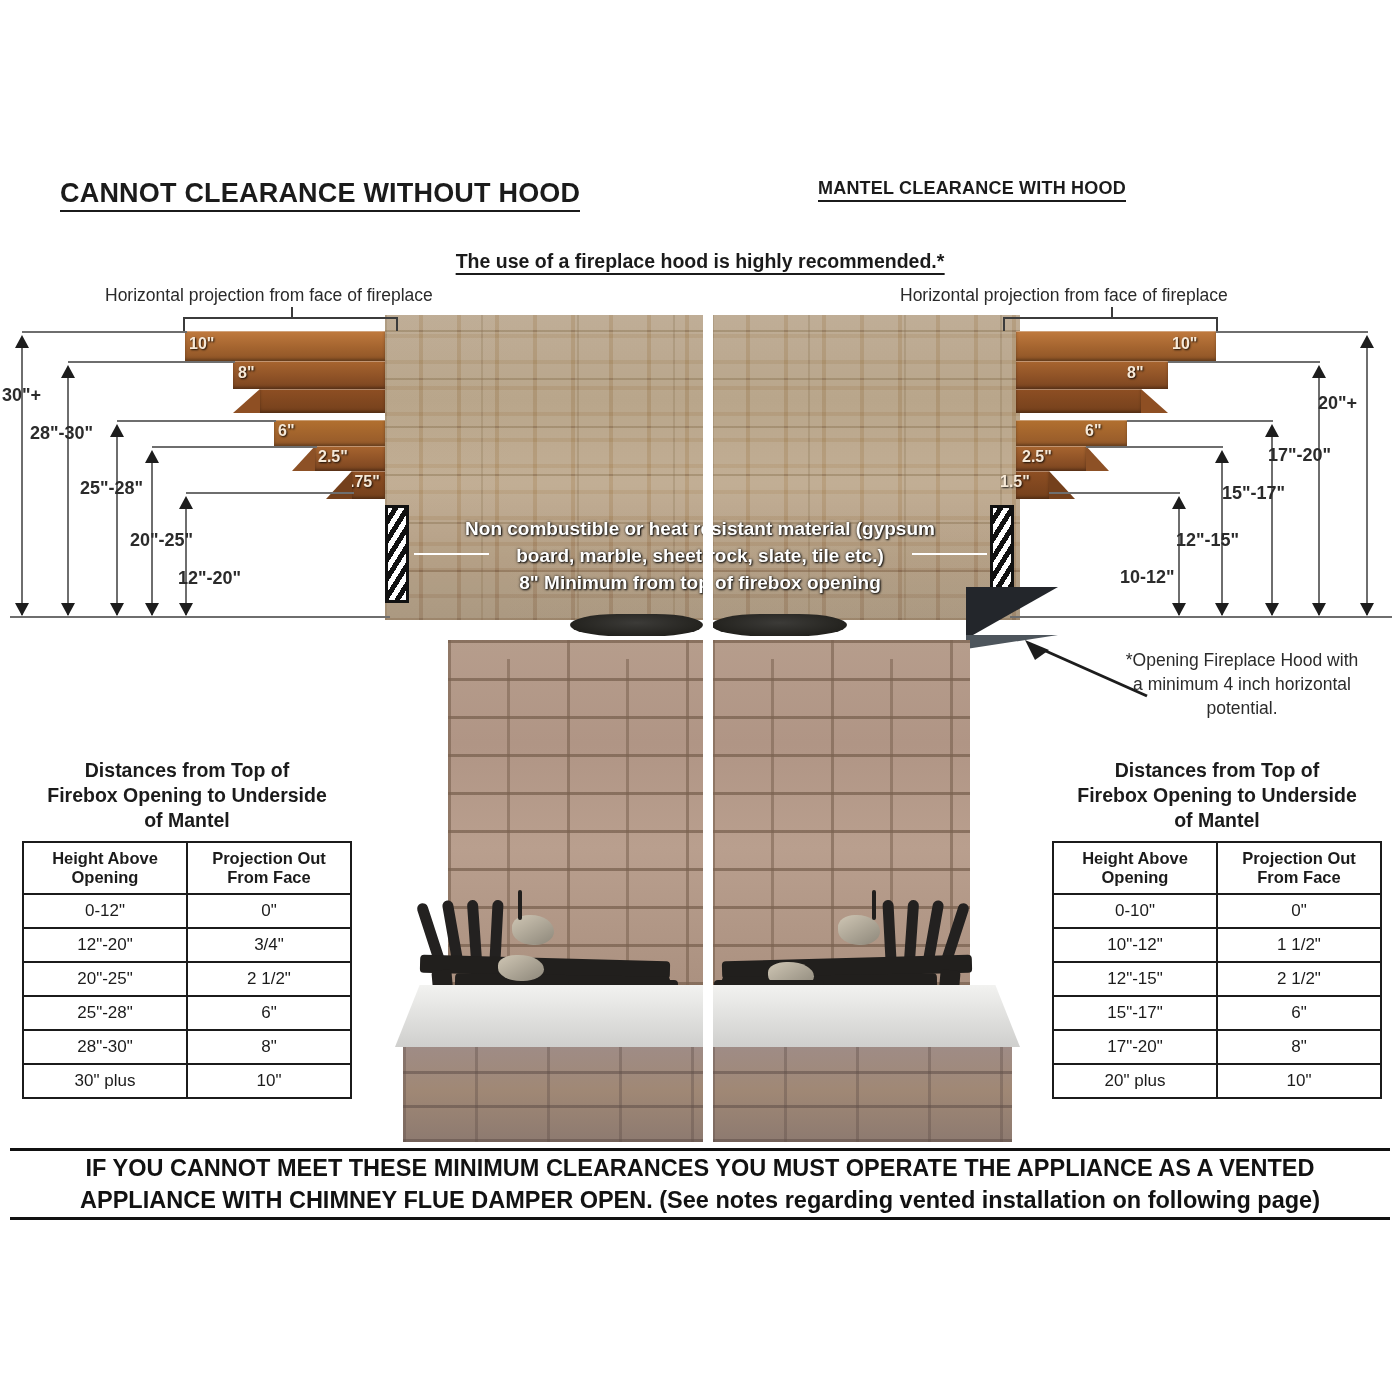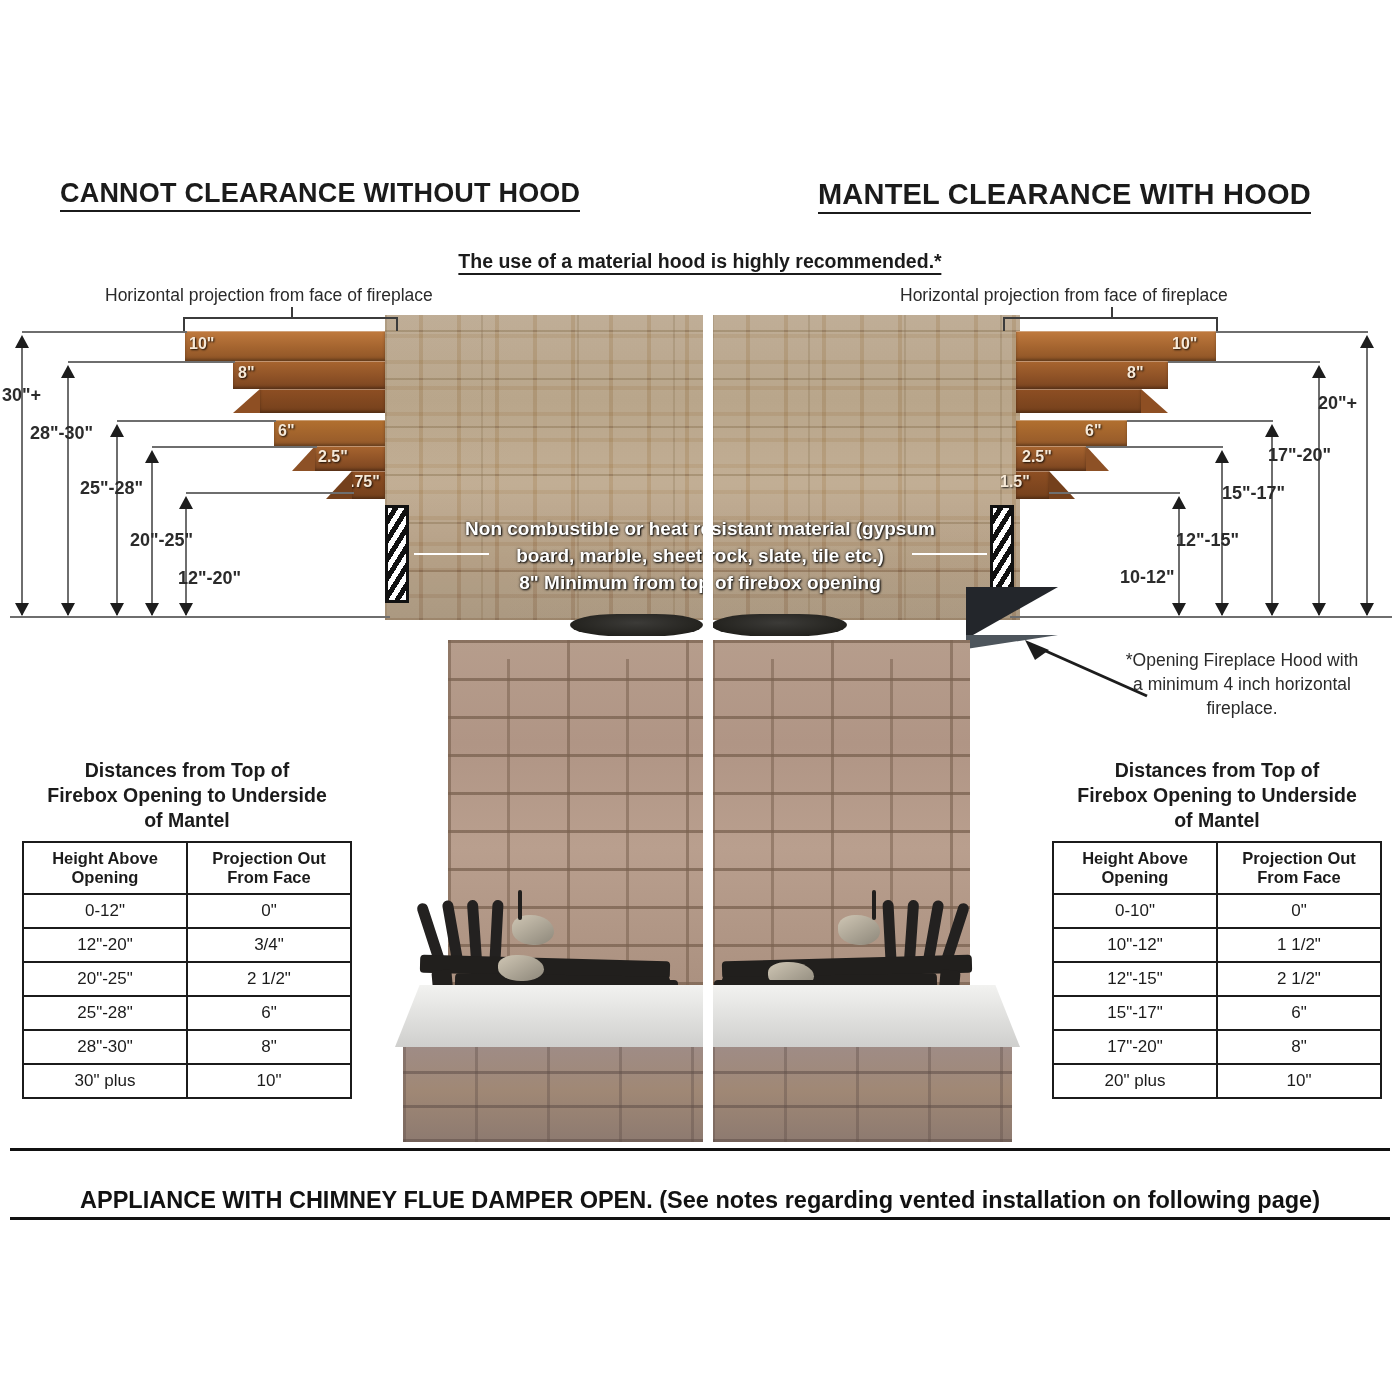--- a/index.html
+++ b/index.html
@@ -11,21 +11,21 @@
   }
   #page { position: relative; width: 1400px; height: 1400px; background:#fff; }
 
   
   .hdr {
     position: absolute; font-weight: bold; color:#1b1b1b;
     letter-spacing: .2px; white-space: nowrap;
     border-bottom: 2px solid #1b1b1b; padding-bottom: 1px;
   }
   #hdr-left  { left: 60px;  top: 178px; font-size: 27px; }
-  #hdr-right { left: 818px; top: 178px; font-size: 29px; }
+  #hdr-right { left: 818px; top: 178px; font-size: 18px; }
 
   .sub1 {
     position: absolute; left:0; top: 219px; width: 1400px;
     text-align: center; font-size: 19.5px; color:#232323; white-space: nowrap;
   }
   .sub2 {
     position: absolute; top: 250px; left: 50%; transform: translateX(-50%);
     font-size: 19.5px; font-weight: bold; color:#1b1b1b; white-space: nowrap;
     border-bottom: 2px solid #1b1b1b; padding-bottom:0px;
   }
@@ -196,21 +196,21 @@
     white-space:nowrap;
   }
 </style>
 </head>
 <body>
 
 <div id="page">
 
   <div class="hdr" id="hdr-left">CANNOT CLEARANCE WITHOUT HOOD</div>
   <div class="hdr" id="hdr-right">MANTEL CLEARANCE WITH HOOD</div>
-  <div class="sub2">The use of a material hood is highly recommended.*</div>
+  <div class="sub2">The use of a fireplace hood is highly recommended.*</div>
   <div class="hproj" id="hproj-left">Horizontal projection from face of fireplace</div>
   <div class="hproj" id="hproj-right">Horizontal projection from face of fireplace</div>
 
   <div id="stage">
 
     <div class="stonewall" style="left:385px; width:320px; top:0; height:305px;"></div>
 
     <div class="stonewall" style="left:712px; width:308px; top:0; height:305px;"></div>
 
     <div class="topbracket" style="left:183px; top:2px; width:215px;"></div>
@@ -347,21 +347,21 @@
     <div class="hoodshade" style="left:966px; top:320px;"></div>
   </div>
 
   <svg width="140" height="70" style="position:absolute;left:1015px;top:634px;">
     <line x1="132" y1="62" x2="24" y2="14" stroke="#1d1d1d" stroke-width="3"></line>
     <polygon points="10,6 34,16 20,26" fill="#1d1d1d"></polygon>
   </svg>
   <div class="hoodnote" style="left:1092px; top:648px; width:300px;">
     <div>*Opening Fireplace Hood with</div>
     <div>a minimum 4 inch horizontal</div>
-    <div>fireplace.</div>
+    <div>potential.</div>
   </div>
 
   <div class="brick" style="left:448px; top:640px; width:255px; height:345px;">
     <div class="brickoffset"></div>
   </div>
   <div class="brick" style="left:712px; top:640px; width:258px; height:345px;">
     <div class="brickoffset"></div>
   </div>
 
   <div class="firebox" style="left:570px; top:614px; width:133px; height:22px;"></div>
@@ -496,18 +496,18 @@
         <tr>
           <td>20" plus</td>
           <td>10"</td>
         </tr>
       </tbody>
     </table>
   </div>
 
   <div id="warn">
     <p>
-      <br>
+      <span>IF YOU CANNOT MEET THESE MINIMUM CLEARANCES YOU MUST OPERATE THE APPLIANCE AS A VENTED</span><br>
       <span>APPLIANCE WITH CHIMNEY FLUE DAMPER OPEN. (See notes regarding vented installation on following page)</span>
     </p>
   </div>
 
 </div>
 
 </body></html>

